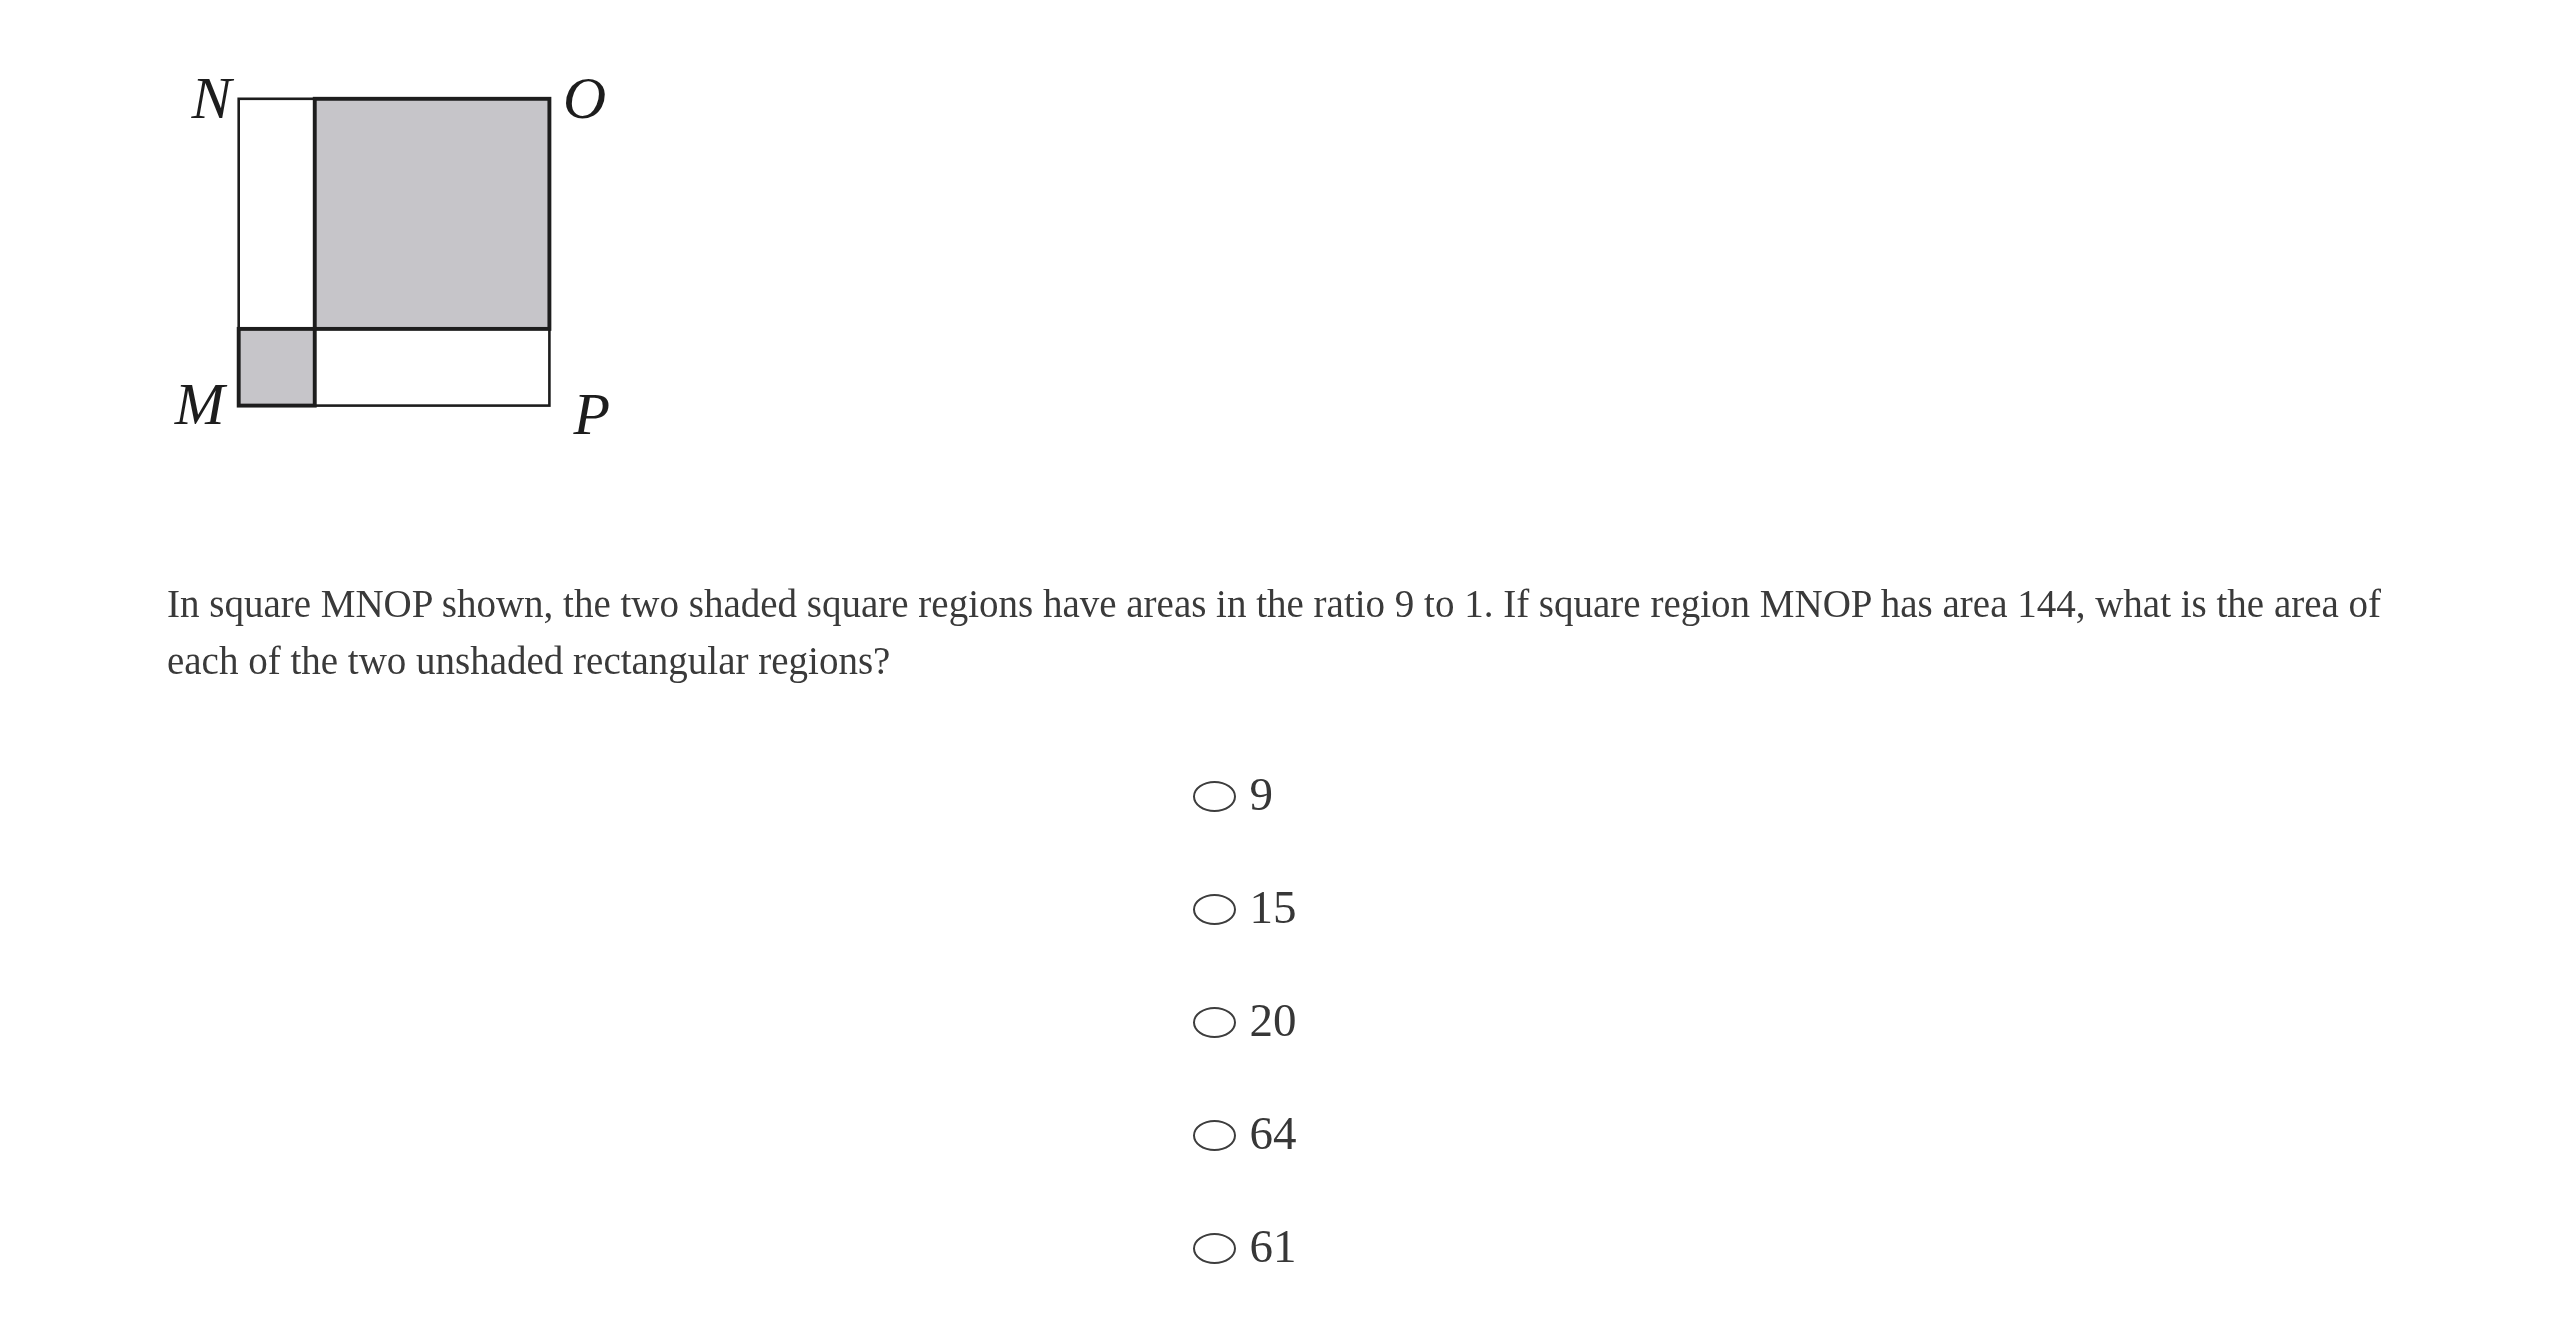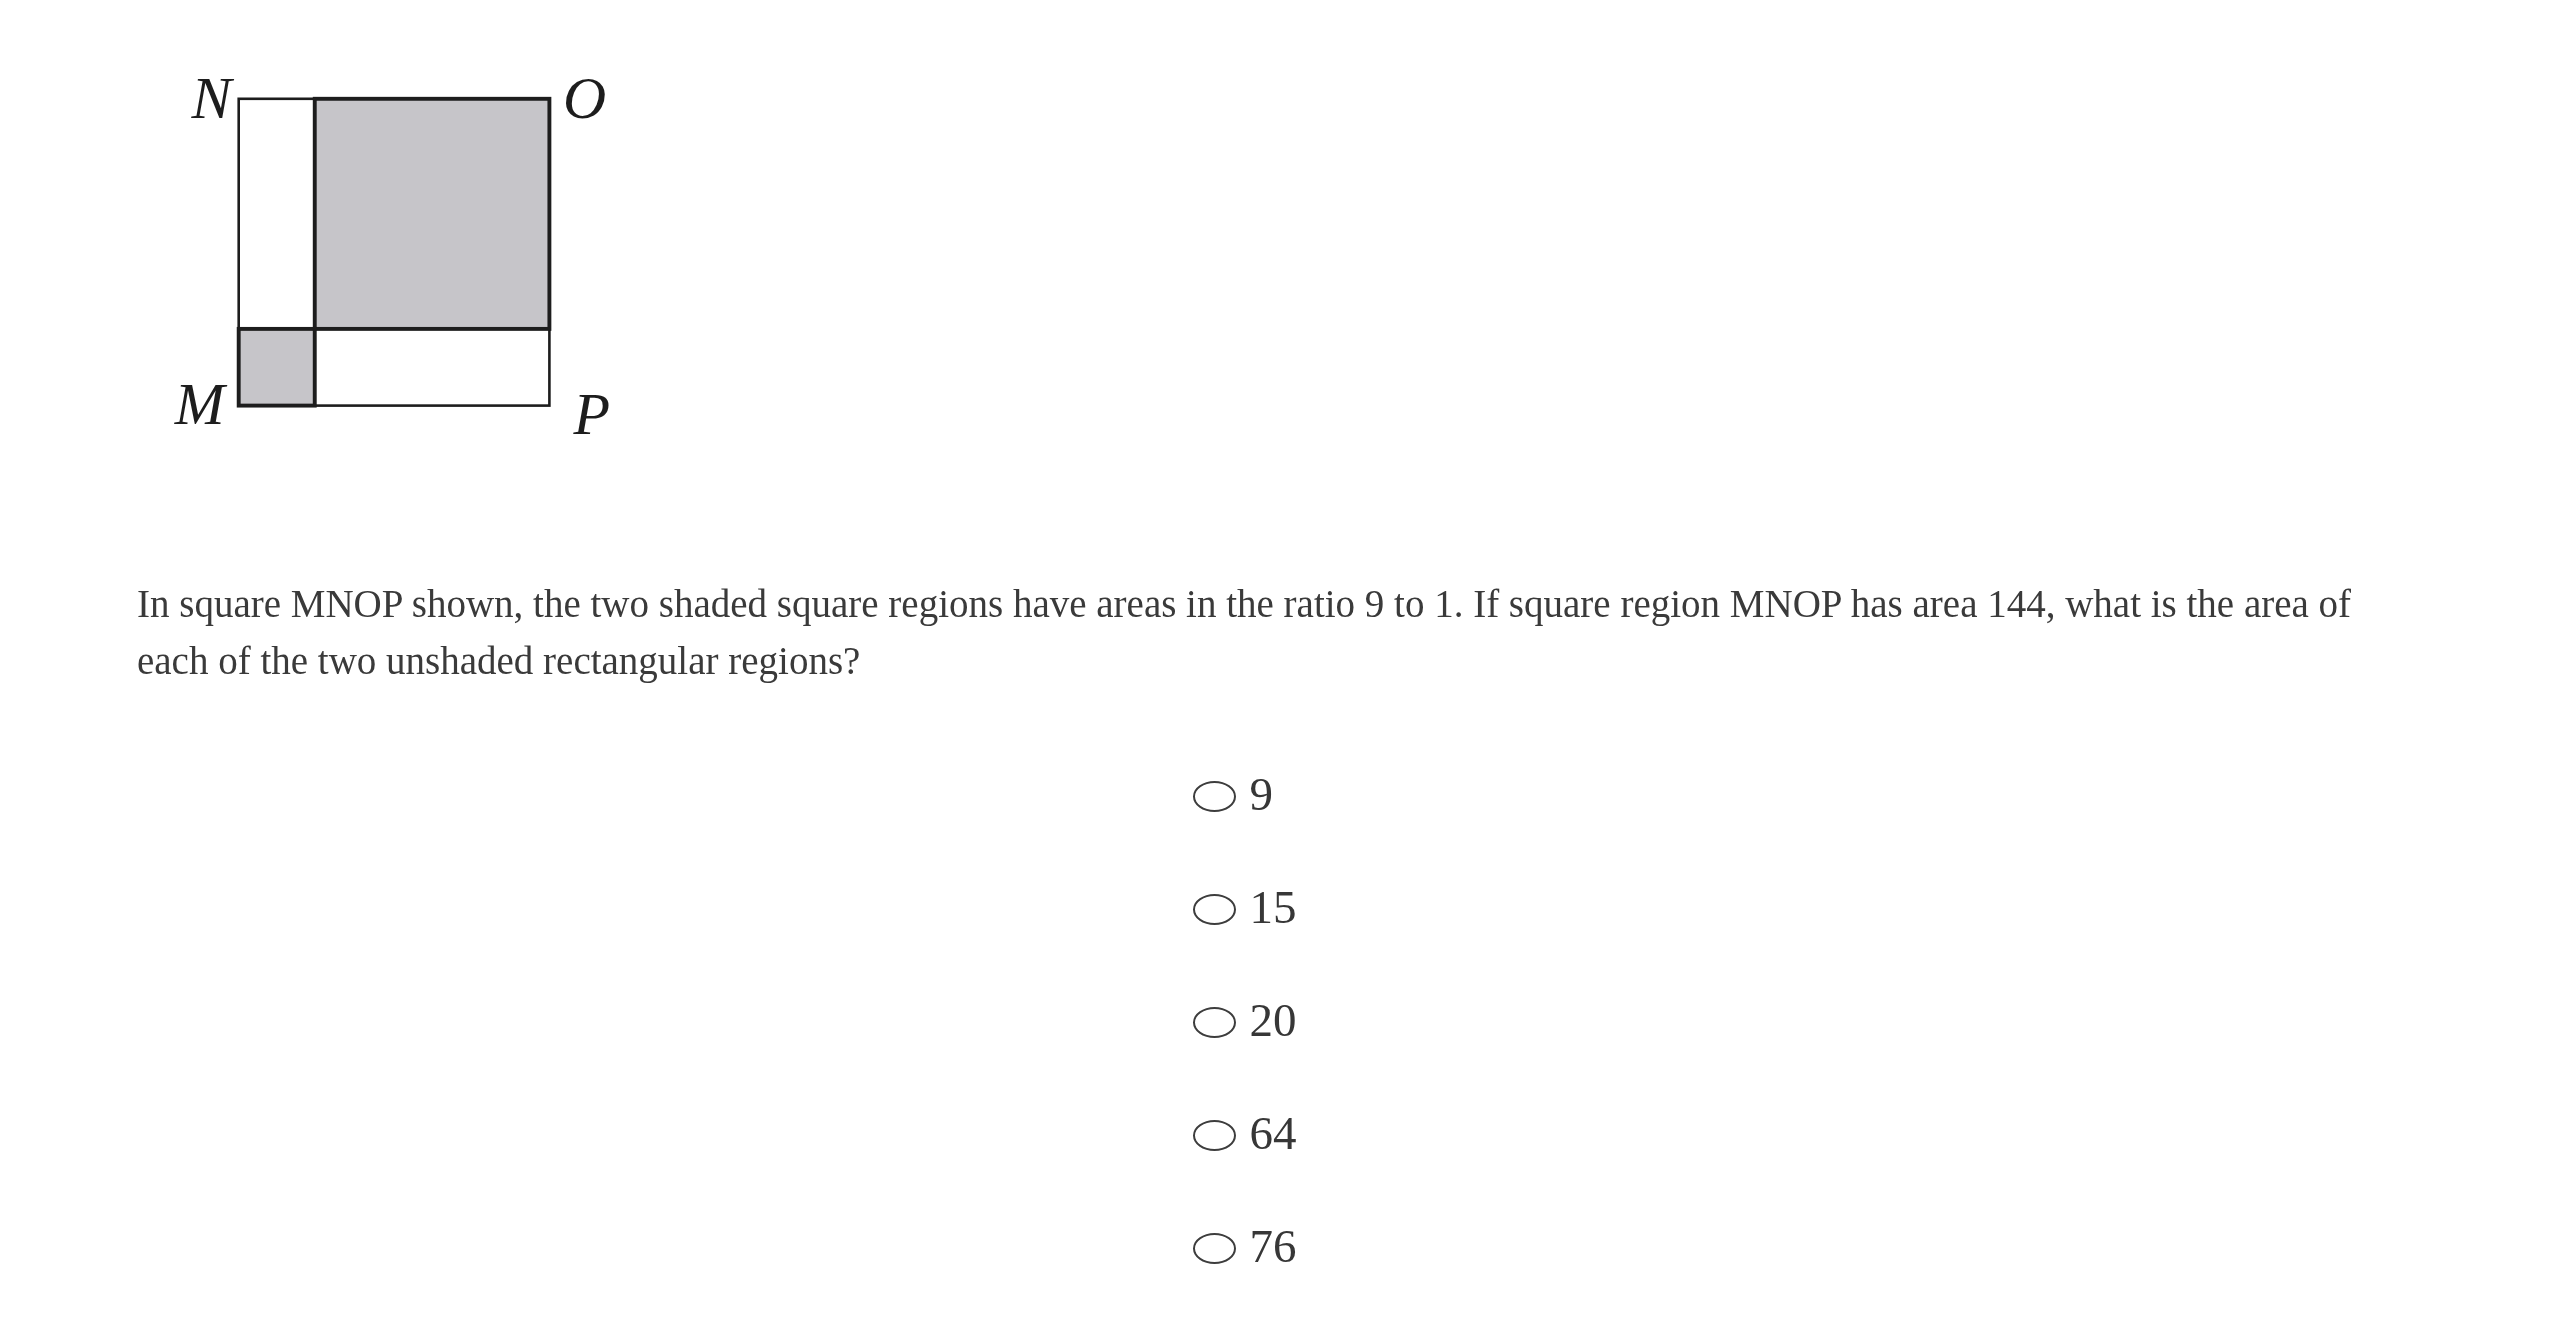--- a/index.html
+++ b/index.html
@@ -31,21 +31,21 @@
   .vertex-label {
     font-family: "Liberation Serif", serif;
     font-style: italic;
     font-size: 92px;
     fill: #1d1d1d;
   }
 
   
   .question-text {
     position: absolute;
-    left: 137px;
+    left: 167px;
     top: 575px;
     width: 2273px;
     font-size: 39px;
     line-height: 57px;
     color: #3a3a3a;
     letter-spacing: 0px;
   }
 
   
   .options {
@@ -113,16 +113,16 @@
   <div class="option-row">
     <div class="radio-oval"></div>
     <div class="option-label">20</div>
   </div>
   <div class="option-row">
     <div class="radio-oval"></div>
     <div class="option-label">64</div>
   </div>
   <div class="option-row">
     <div class="radio-oval"></div>
-    <div class="option-label">76</div>
+    <div class="option-label">61</div>
   </div>
 </div>
 
 
 </body></html>

